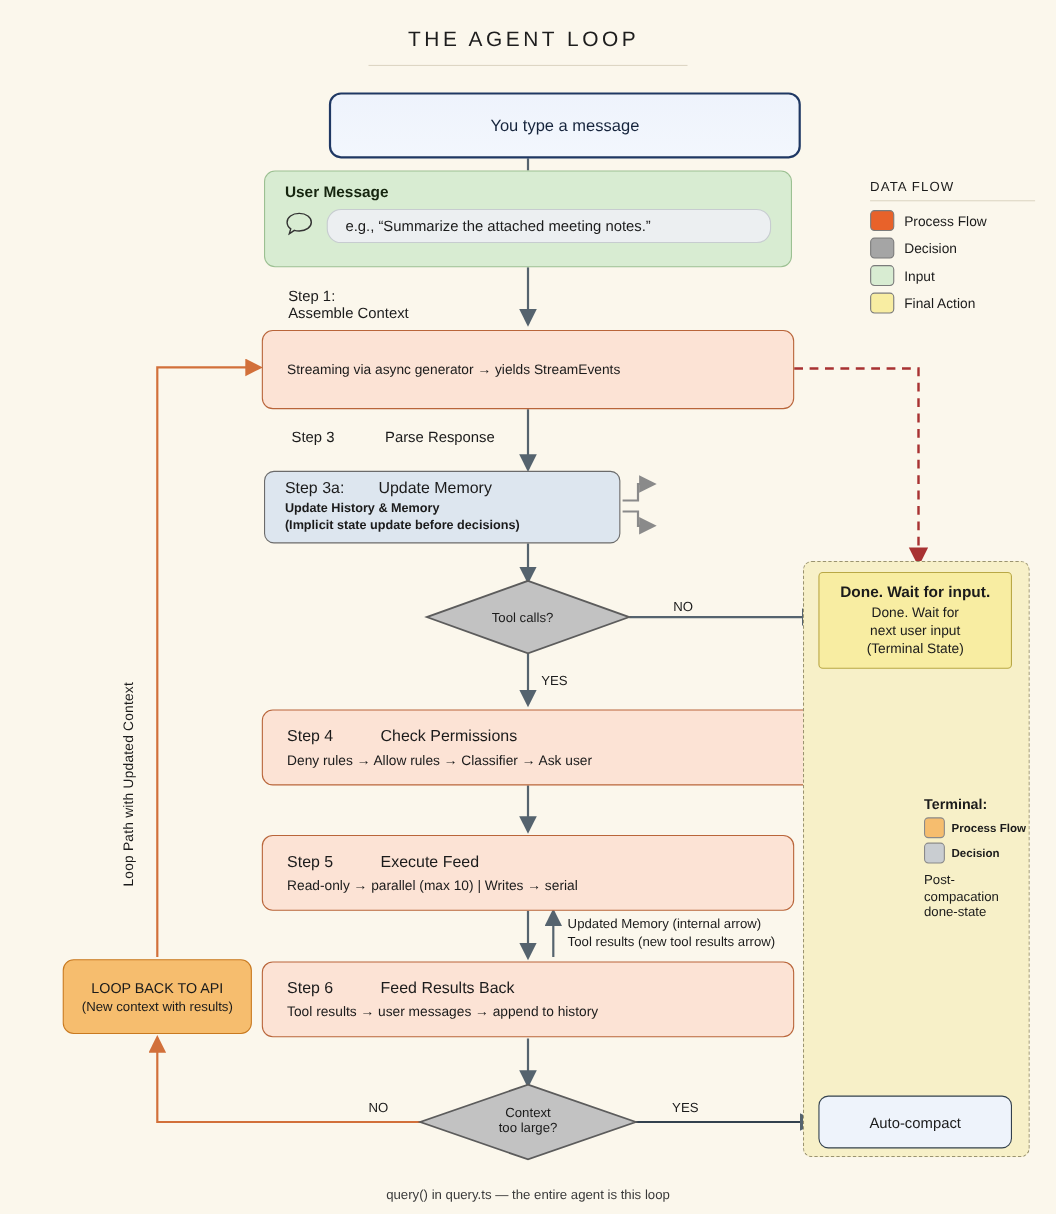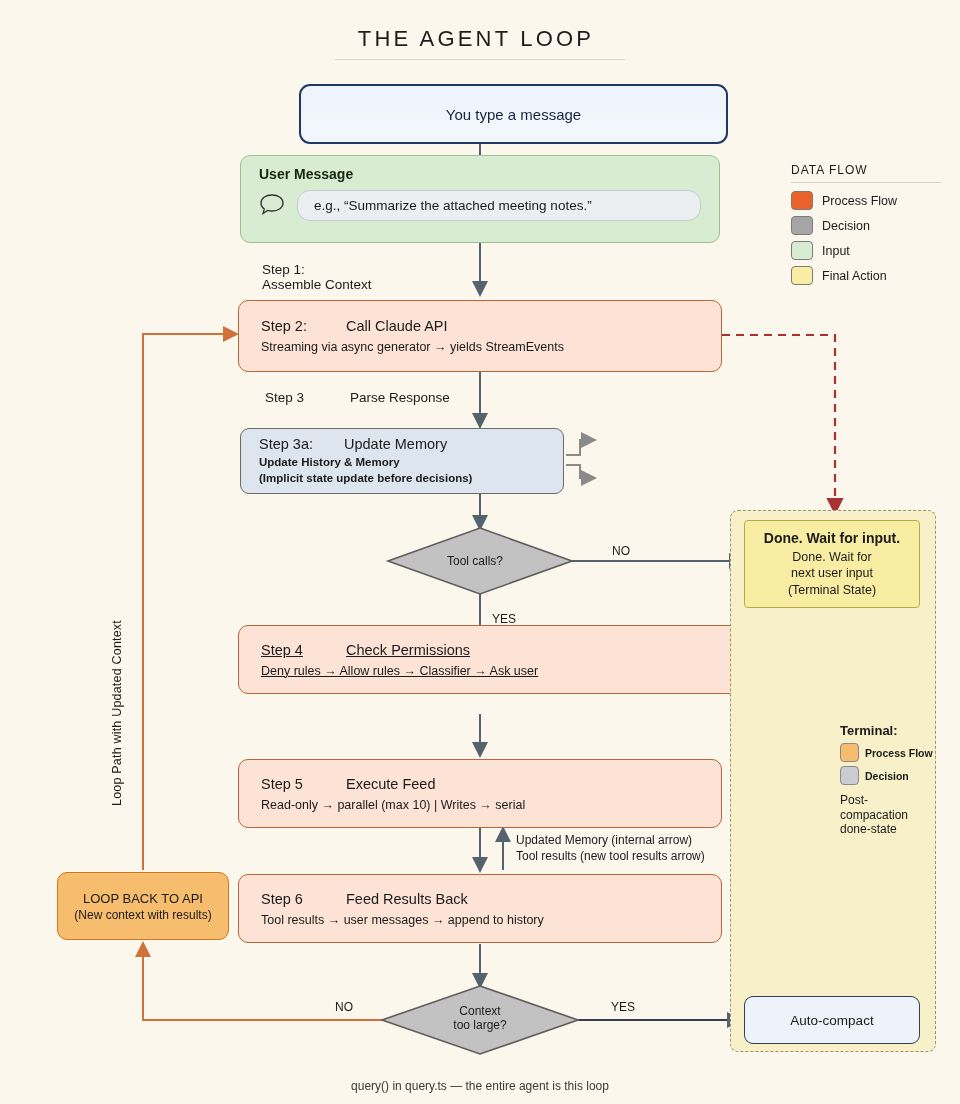--- a/index.html
+++ b/index.html
@@ -37,21 +37,21 @@
     justify-content: center;
   }
 
   
   .title {
     position: absolute;
     left: 0;
     top: 26px;
     width: 952px;
     text-align: center;
-    font-size: 22px;
+    font-size: 19px;
     letter-spacing: 3.2px;
     color: #1d1d1d;
     font-weight: 400;
   }
   .title-rule {
     position: absolute;
     left: 335px;
     top: 59px;
     width: 290px;
     height: 1px;
@@ -328,24 +328,20 @@
       <span class="bubble">e.g., “Summarize the attached meeting notes.”</span>
     </div>
   </div>
 
   <div class="step-label" style="left:262px; top:262px;flex-direction:column;">
     <span class="k">Step 1:</span>
     <span>Assemble Context</span>
   </div>
 
   <div class="node proc-box" style="left:238px; top:300px; width:484px; height:72px;">
-    <div class="line1">
-      <span class="k">Step 2:</span>
-      <span>Call Claude API</span>
-    </div>
     <div class="line2">Streaming via async generator → yields StreamEvents</div>
   </div>
 
   <div class="step-label" style="left:265px; top:390px;">
     <span class="k">Step 3</span>
     <span>Parse Response</span>
   </div>
 
   <div class="node mem-box">
     <div class="line1">
@@ -354,21 +350,21 @@
     </div>
     <div class="sub">Update History &amp; Memory</div>
     <div class="sub">(Implicit state update before decisions)</div>
   </div>
 
 
   <div class="edge-label" style="left:447px; top:554px;">Tool calls?</div>
   <div class="edge-label" style="left:612px; top:544px;">NO</div>
   <div class="edge-label" style="left:492px; top:612px;">YES</div>
 
-  <div class="node proc-box" style="left:238px; top:625px; width:552px; height:69px;text-decoration:underline;">
+  <div class="node proc-box" style="left:238px; top:645px; width:552px; height:69px;">
     <div class="line1">
       <span class="k">Step 4</span>
       <span>Check Permissions</span>
     </div>
     <div class="line2">Deny rules → Allow rules → Classifier → Ask user</div>
   </div>
 
   <div class="node proc-box" style="left:238px; top:759px; width:484px; height:69px;">
     <div class="line1">
       <span class="k">Step 5</span>

